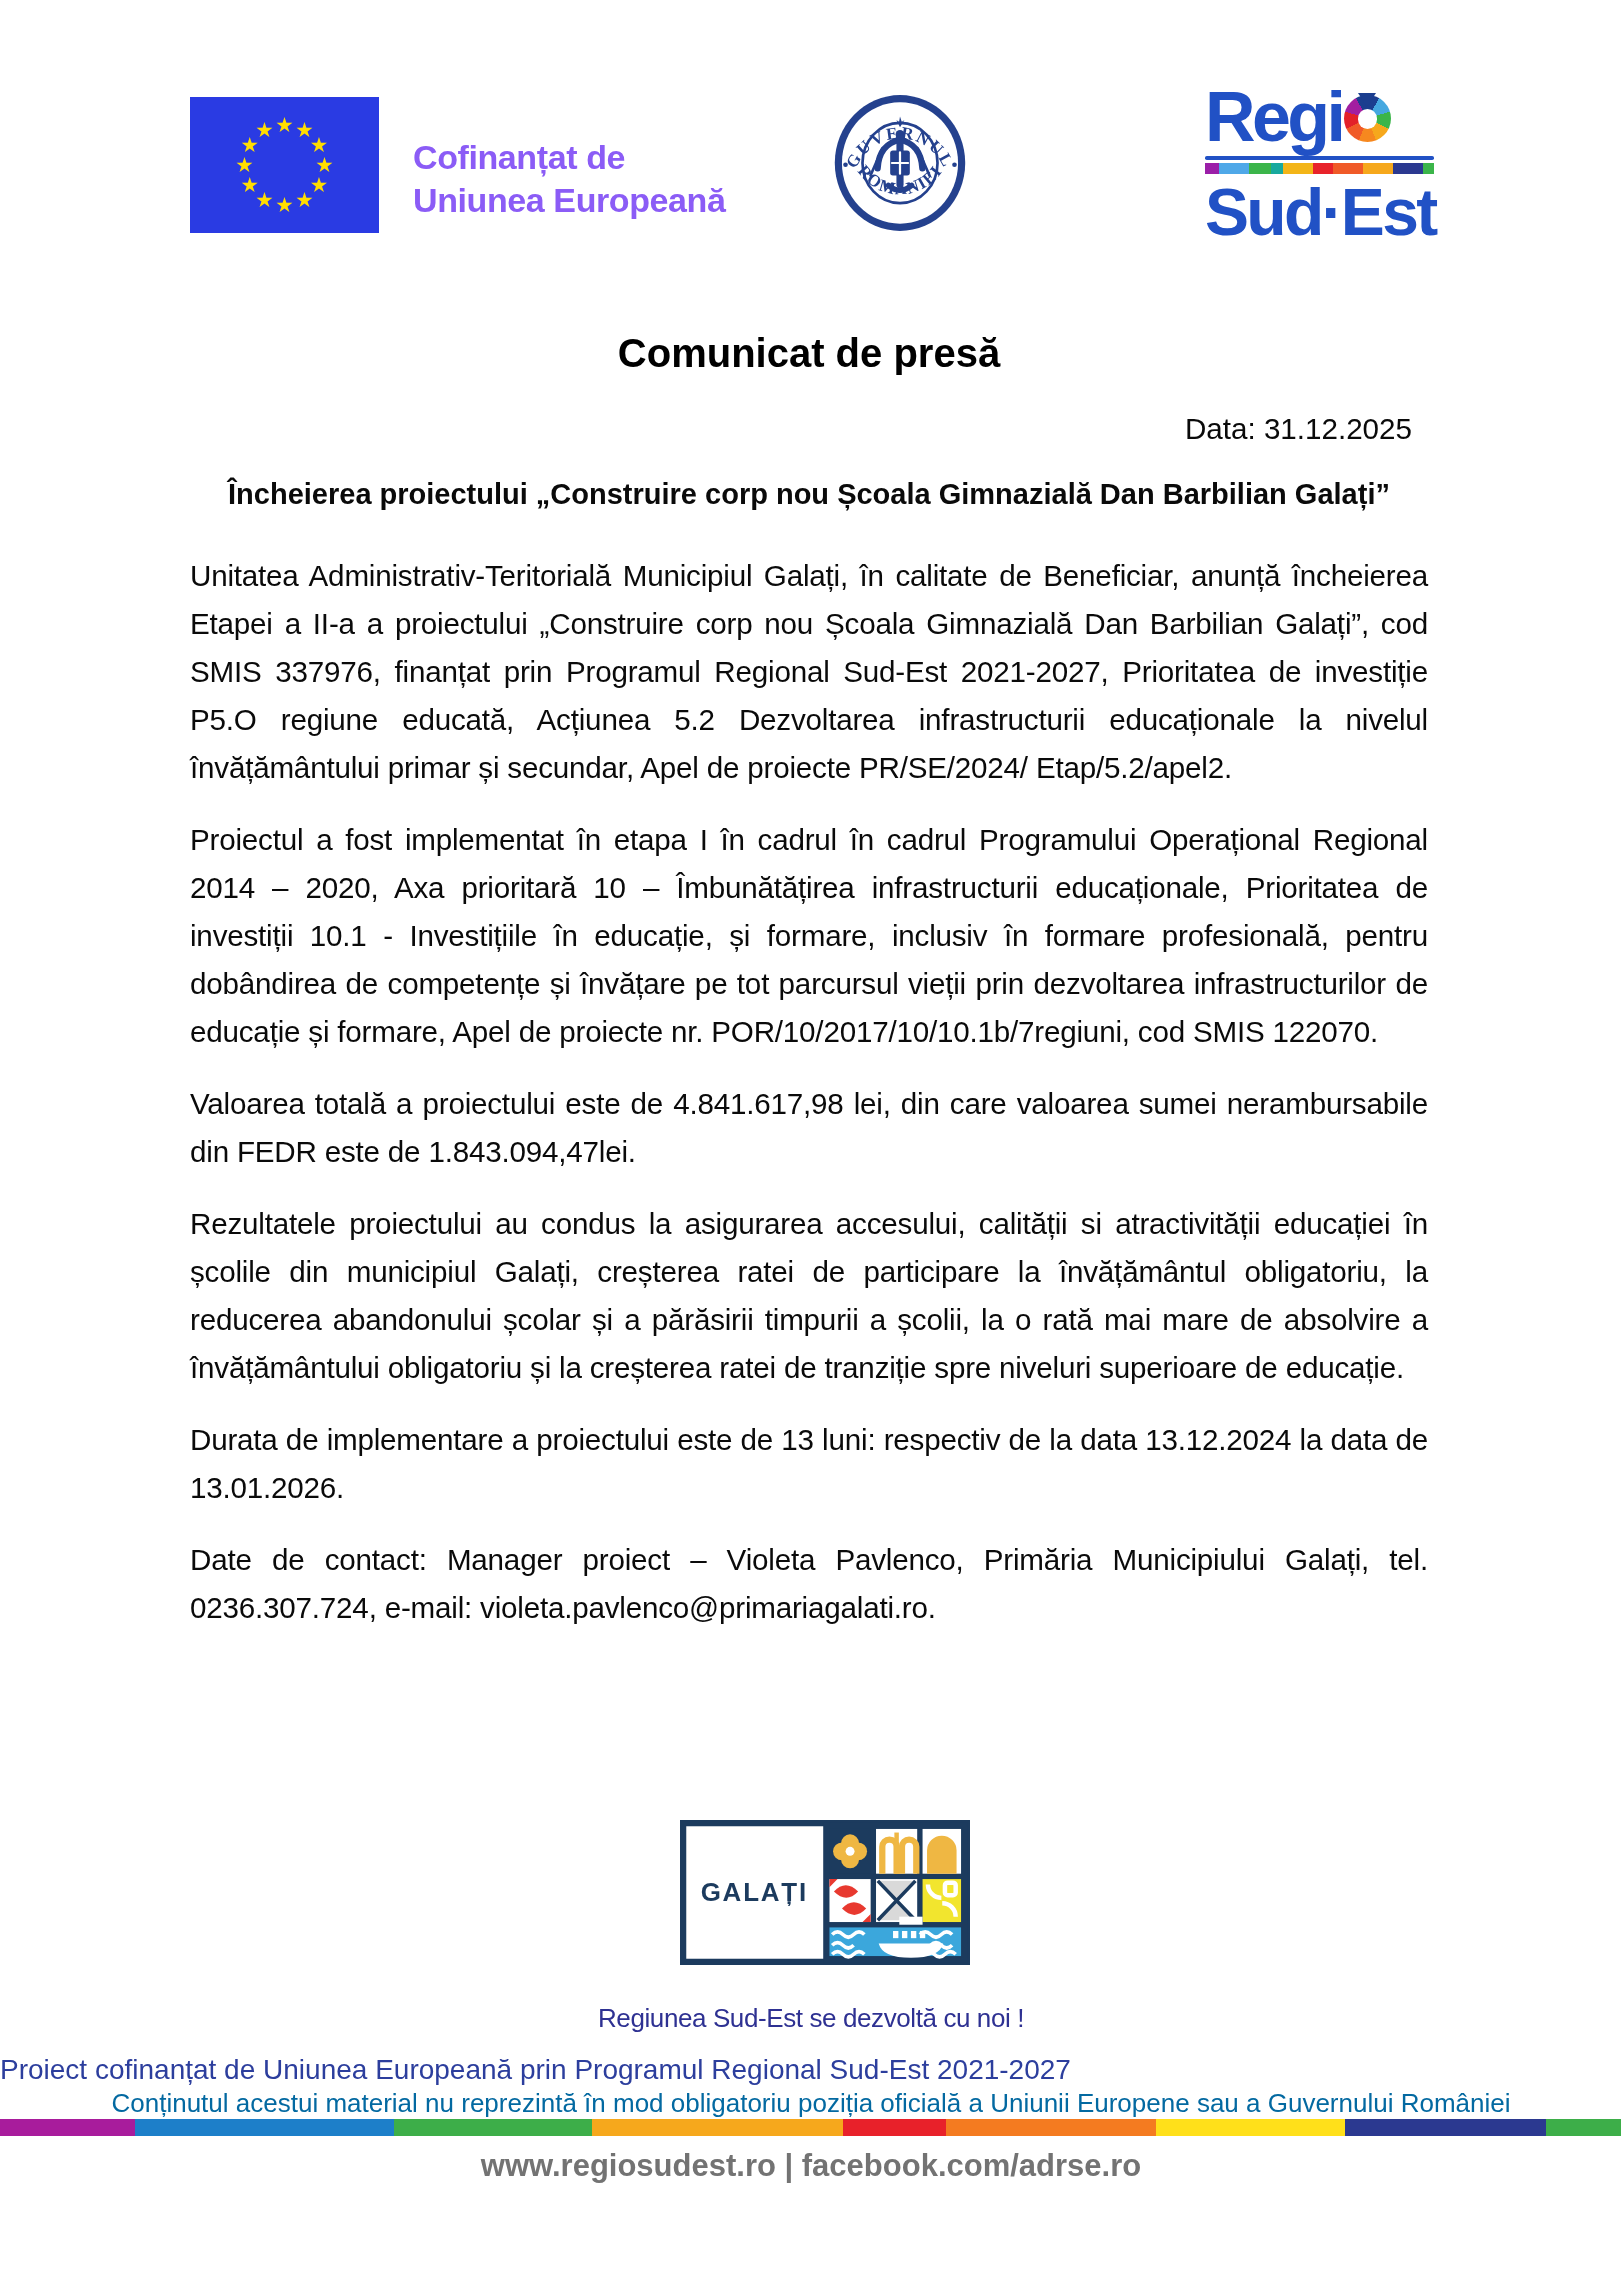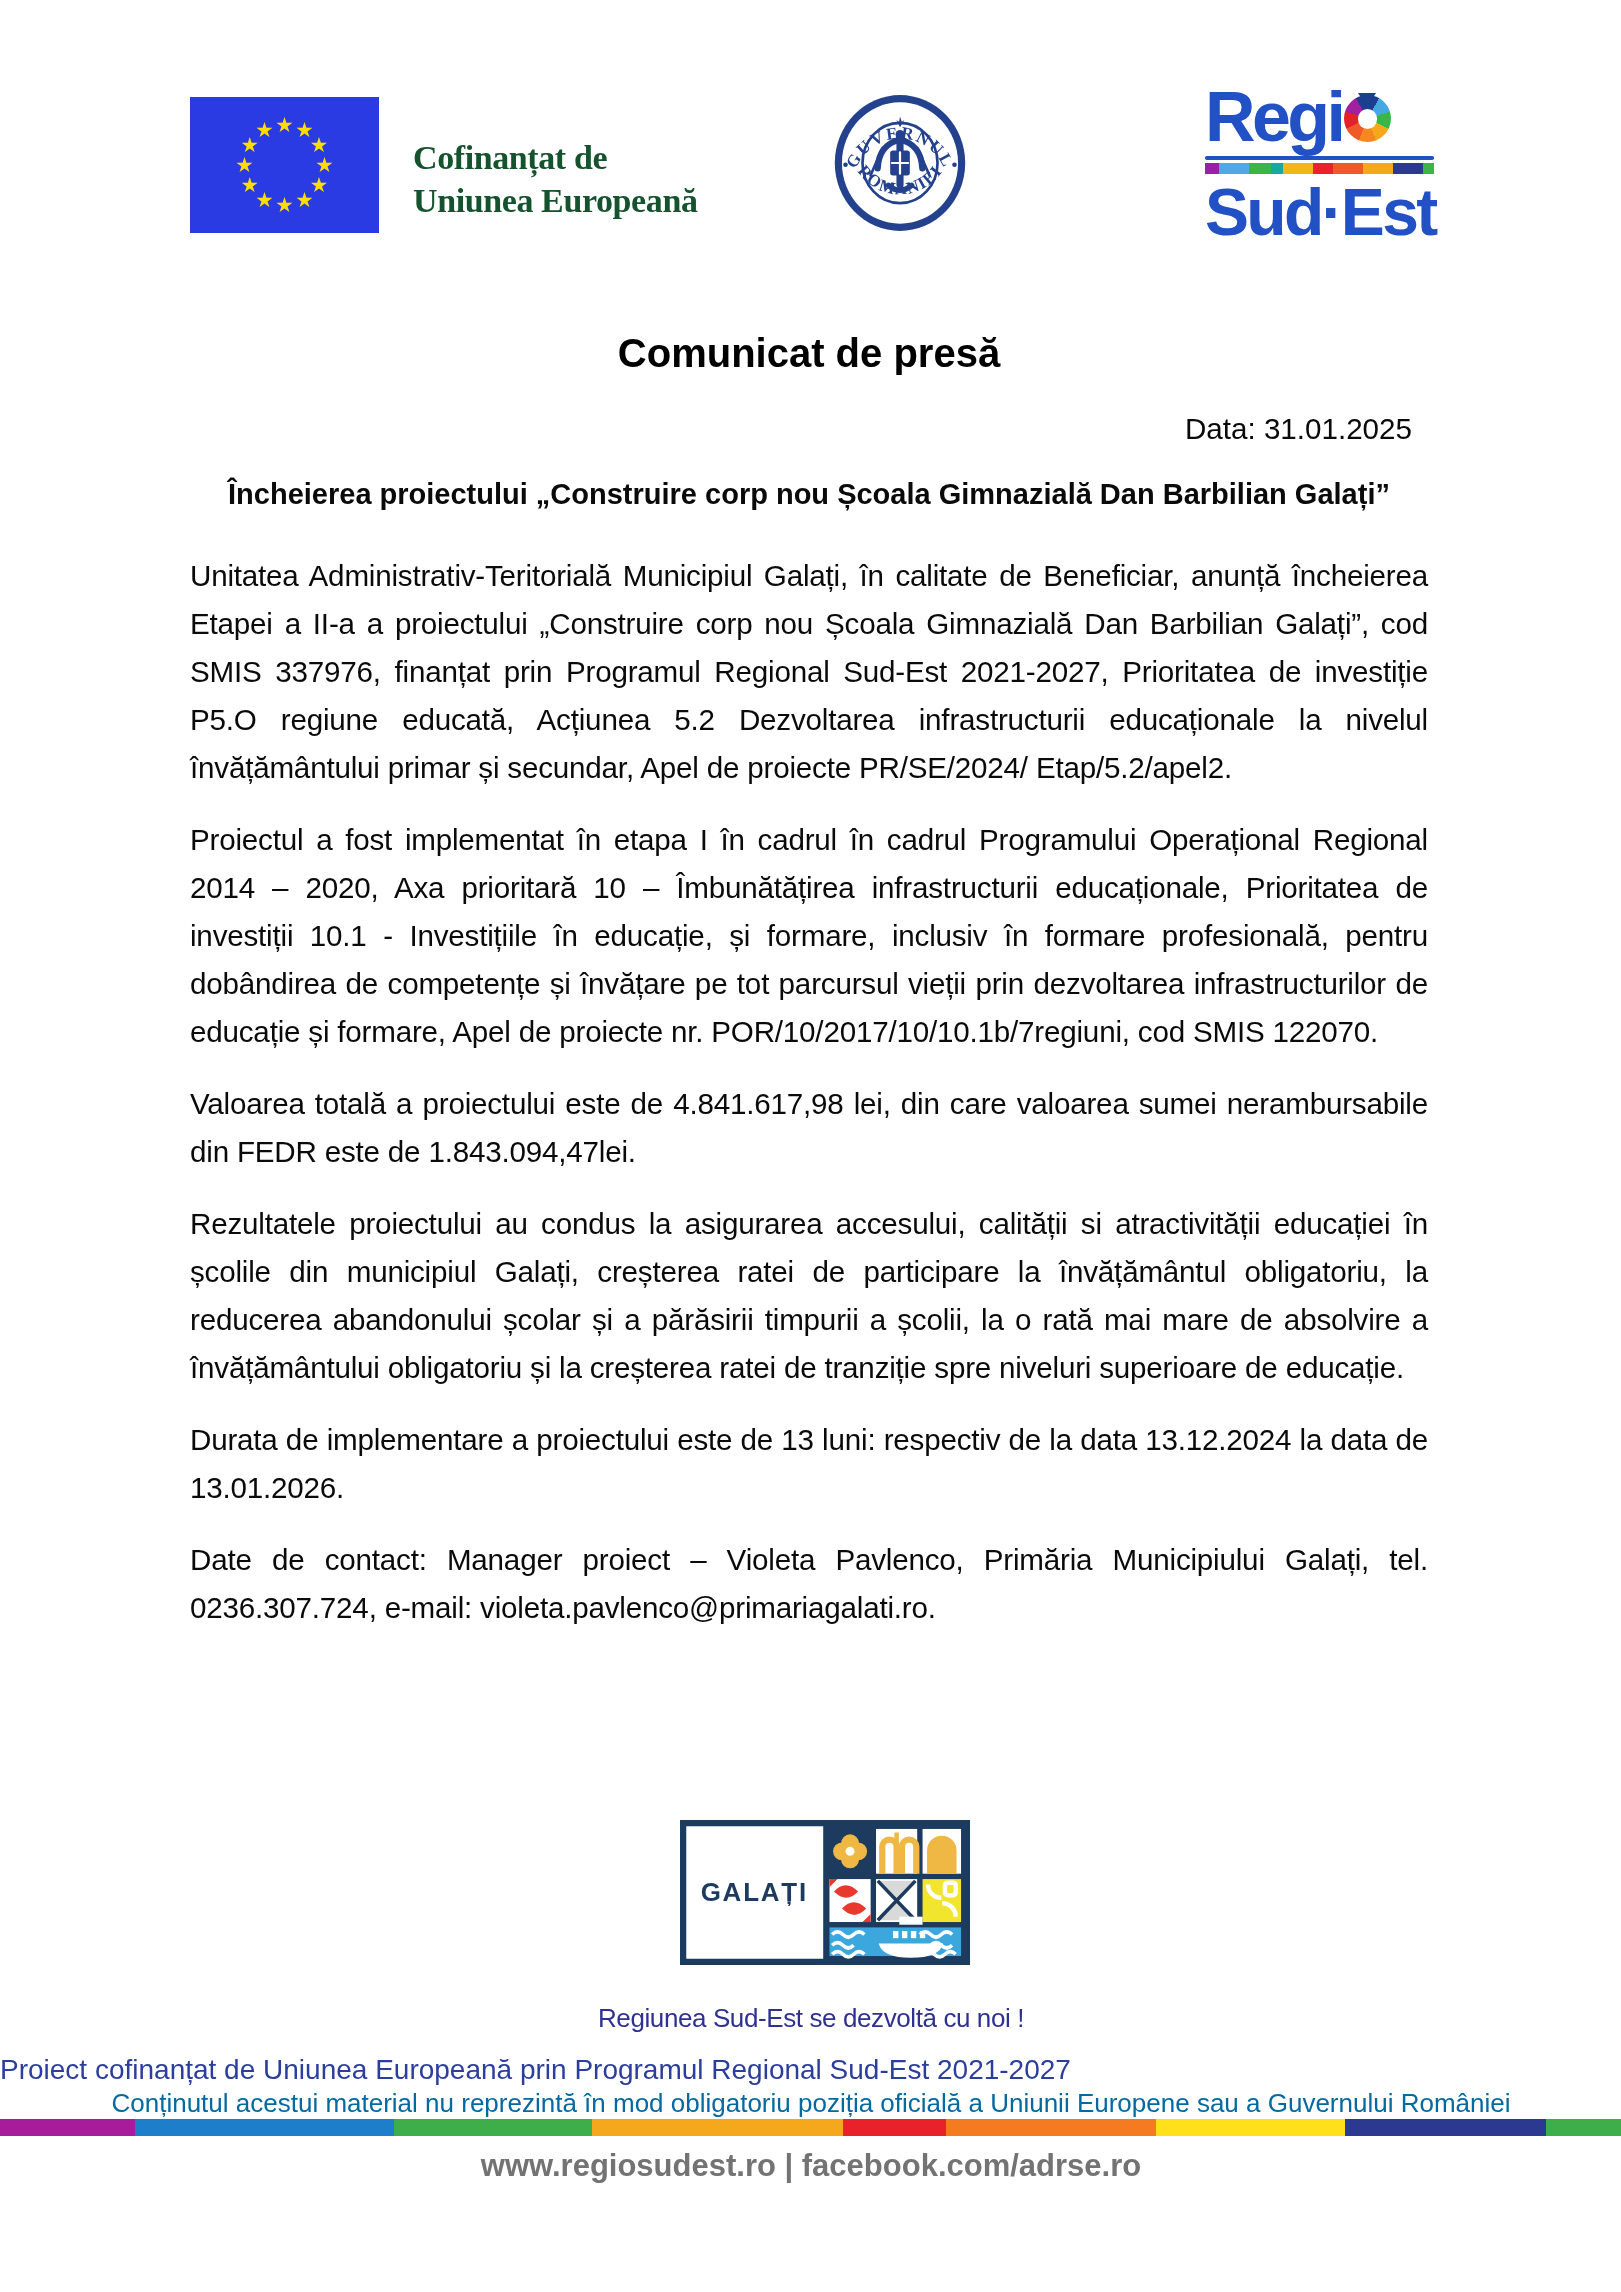--- a/index.html
+++ b/index.html
@@ -54,21 +54,21 @@
       <span class="eu-star" style="color: rgb(255, 221, 0); transform: rotate(90deg) translateY(-40px) rotate(-90deg);">★</span>
       <span class="eu-star" style="color: rgb(255, 221, 0); transform: rotate(120deg) translateY(-40px) rotate(-120deg);">★</span>
       <span class="eu-star" style="color: rgb(255, 221, 0); transform: rotate(150deg) translateY(-40px) rotate(-150deg);">★</span>
       <span class="eu-star" style="color: rgb(255, 221, 0); transform: rotate(180deg) translateY(-40px) rotate(-180deg);">★</span>
       <span class="eu-star" style="color: rgb(255, 221, 0); transform: rotate(210deg) translateY(-40px) rotate(-210deg);">★</span>
       <span class="eu-star" style="color: rgb(255, 221, 0); transform: rotate(240deg) translateY(-40px) rotate(-240deg);">★</span>
       <span class="eu-star" style="color: rgb(255, 221, 0); transform: rotate(270deg) translateY(-40px) rotate(-270deg);">★</span>
       <span class="eu-star" style="color: rgb(255, 221, 0); transform: rotate(300deg) translateY(-40px) rotate(-300deg);">★</span>
       <span class="eu-star" style="color: rgb(255, 221, 0); transform: rotate(330deg) translateY(-40px) rotate(-330deg);">★</span>
     </div>
-  <div class="eu-text" style="color: #14532d; font-family: Liberation Serif, serif;">
+  <div class="eu-text" style="color: #8b5cf6;">
     <div>Cofinanțat de</div>
     <div>Uniunea Europeană</div>
   </div>
 </div>
 
 <div class="gov-seal">
   <svg width="134" height="140" viewBox="0 0 150 156">
     <ellipse cx="75" cy="78" rx="73" ry="76" fill="#24418E"></ellipse>
     <ellipse cx="75" cy="78" rx="65" ry="68" fill="#ffffff"></ellipse>
     <ellipse cx="75" cy="78" rx="42" ry="45" fill="none" stroke="#24418E" stroke-width="3"></ellipse>
@@ -115,21 +115,21 @@
       <div class="seg" style="flex: 0 0 13%; background: rgb(240, 90, 40);"></div>
       <div class="seg" style="flex: 0 0 13%; background: rgb(246, 168, 28);"></div>
       <div class="seg" style="flex: 0 0 13%; background: rgb(43, 57, 144);"></div>
       <div class="seg" style="flex: 0 0 5%; background: rgb(59, 181, 74);"></div>
     </div>
   <div class="regio-sub" style="color: rgb(33, 81, 197);">Sud·Est</div>
 </div>
 
 <div class="content">
   <h1 class="doc-title">Comunicat de presă</h1>
-  <div class="doc-date">Data: 31.01.2025</div>
+  <div class="doc-date">Data: 31.12.2025</div>
   <div class="doc-subtitle">Încheierea proiectului „Construire corp nou Școala Gimnazială Dan Barbilian Galați”</div>
   <p class="doc-p">Unitatea Administrativ-Teritorială Municipiul Galați, în calitate de Beneficiar, anunță încheierea Etapei a II-a a proiectului „Construire corp nou Școala Gimnazială Dan Barbilian Galați”, cod SMIS 337976, finanțat prin Programul Regional Sud-Est 2021-2027, Prioritatea de investiție P5.O regiune educată, Acțiunea 5.2 Dezvoltarea infrastructurii educaționale la nivelul învățământului primar și secundar, Apel de proiecte PR/SE/2024/ Etap/5.2/apel2.</p>
   <p class="doc-p">Proiectul a fost implementat în etapa I în cadrul în cadrul Programului Operațional Regional 2014 – 2020, Axa prioritară 10 – Îmbunătățirea infrastructurii educaționale, Prioritatea de investiții 10.1 - Investițiile în educație, și formare, inclusiv în formare profesională, pentru dobândirea de competențe și învățare pe tot parcursul vieții prin dezvoltarea infrastructurilor de educație și formare, Apel de proiecte nr. POR/10/2017/10/10.1b/7regiuni, cod SMIS 122070.</p>
   <p class="doc-p">Valoarea totală a proiectului este de 4.841.617,98 lei, din care valoarea sumei nerambursabile din FEDR este de 1.843.094,47lei.</p>
   <p class="doc-p">Rezultatele proiectului au condus la asigurarea accesului, calității si atractivității educației în școlile din municipiul Galați, creșterea ratei de participare la învățământul obligatoriu, la reducerea abandonului școlar și a părăsirii timpurii a școlii, la o rată mai mare de absolvire a învățământului obligatoriu și la creșterea ratei de tranziție spre niveluri superioare de educație.</p>
   <p class="doc-p">Durata de implementare a proiectului este de 13 luni: respectiv de la data 13.12.2024 la data de 13.01.2026.</p>
   <p class="doc-p">Date de contact: Manager proiect – Violeta Pavlenco, Primăria Municipiului Galați, tel. 0236.307.724, e-mail: violeta.pavlenco@primariagalati.ro.</p>
 </div>
 
 <div class="galati">

